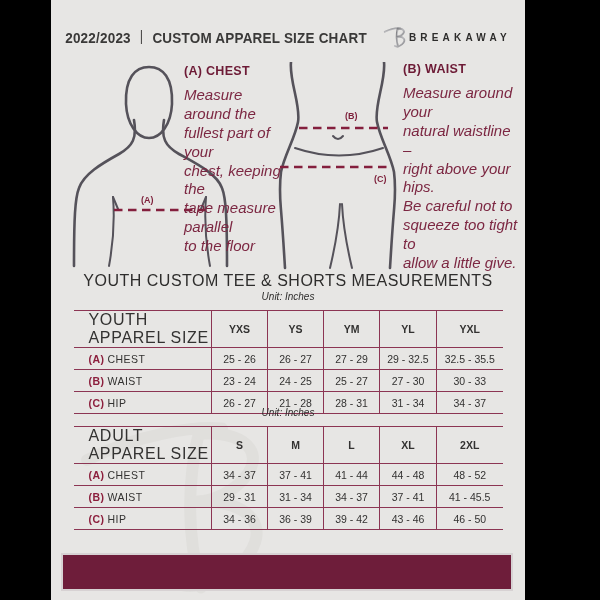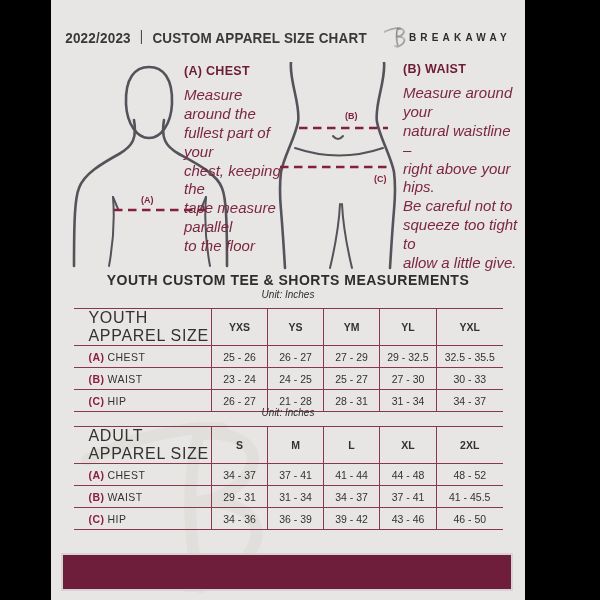--- a/index.html
+++ b/index.html
@@ -32,21 +32,21 @@
   .hips-text{left:352px;top:110px;width:122px;}
   .marker{font-size:9px;font-weight:700;fill:#7d1f3a;font-family:"Liberation Sans",sans-serif;}
   .dash{stroke:#841f3d;stroke-width:2.4;stroke-dasharray:8.5 5.5;fill:none;}
   .outline{stroke:var(--figure);stroke-width:2.6;fill:none;stroke-linecap:round;}
   .outline-thin{stroke:var(--figure);stroke-width:2;fill:none;stroke-linecap:round;}
 
   
   .tblock{position:absolute;left:0;right:0;text-align:center;z-index:2;}
   .youth-block{top:272px;}
   .adult-block{top:406px;}
-  .tbl-title{font-size:14px;font-weight:700;color:#2e2d2c;letter-spacing:.5px;}
+  .tbl-title{font-size:16px;font-weight:400;color:#2e2d2c;letter-spacing:.5px;}
   .tbl-unit{font-size:10px;font-style:italic;color:#2e2d2c;margin-top:1px;margin-bottom:8px;font-weight:500;}
   table.size{border-collapse:collapse;table-layout:fixed;width:429px;margin:0 auto;background:transparent;}
   table.size tr{border-bottom:1px solid var(--line);}
   table.size thead tr{border-top:1px solid var(--line);}
   table.size th,table.size td{height:22px;border-left:1px solid var(--line);font-size:10.5px;color:#333231;text-align:center;vertical-align:middle;padding:0 2px;}
   table.size th:first-child,table.size td:first-child{border-left:none;text-align:left;padding-left:15px;}
   table.size th{font-weight:700;}
   table.size th.first{font-weight:400;letter-spacing:.7px;font-size:16px;}
   td.rowlabel{letter-spacing:.4px;}
   td.rowlabel .key{color:#8c1f3d;font-weight:700;}

